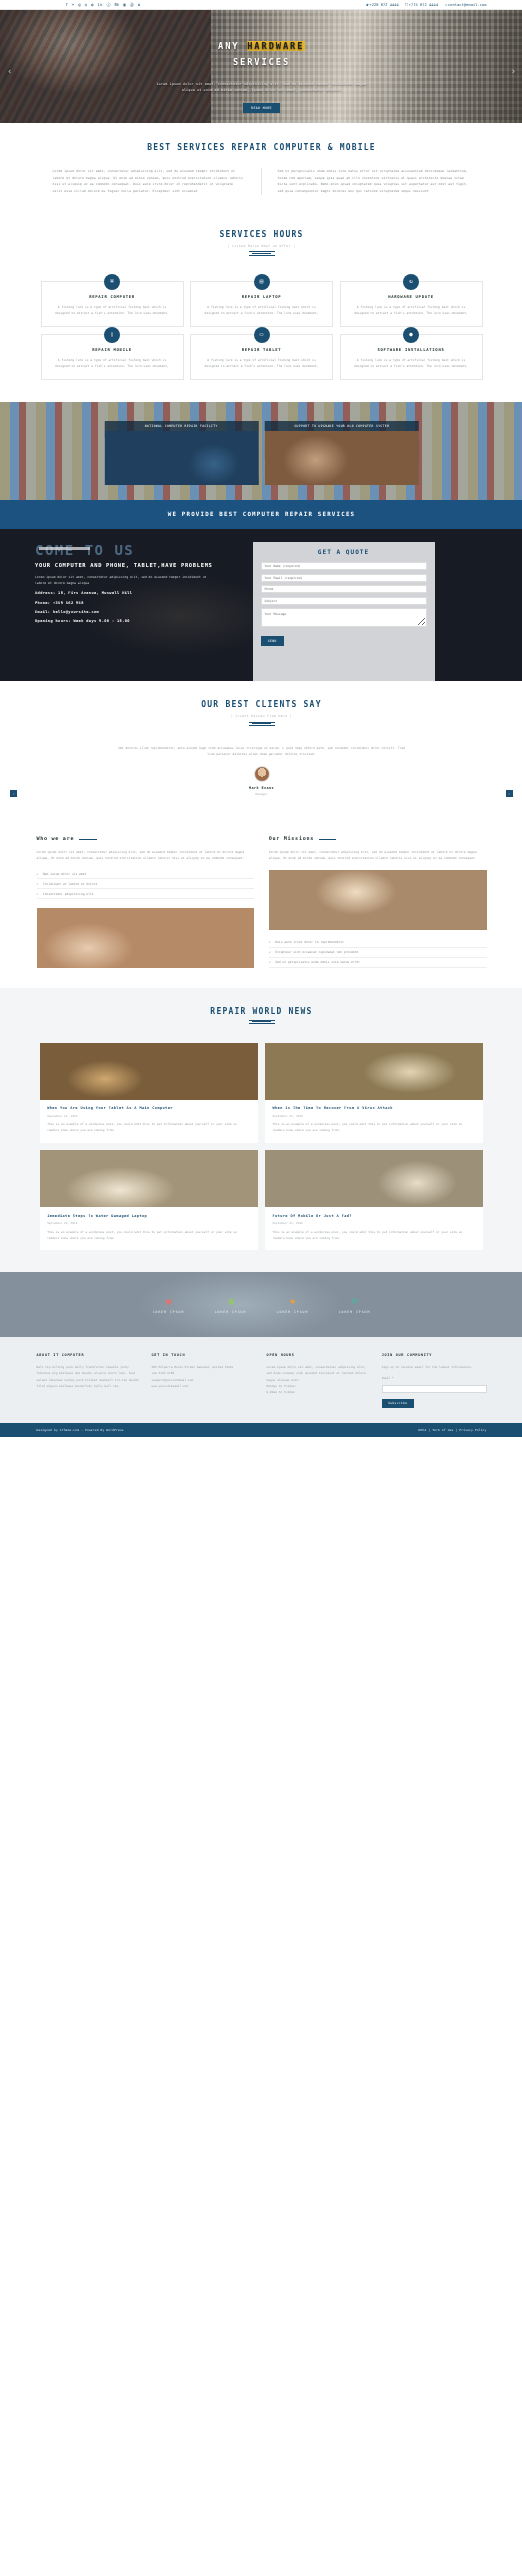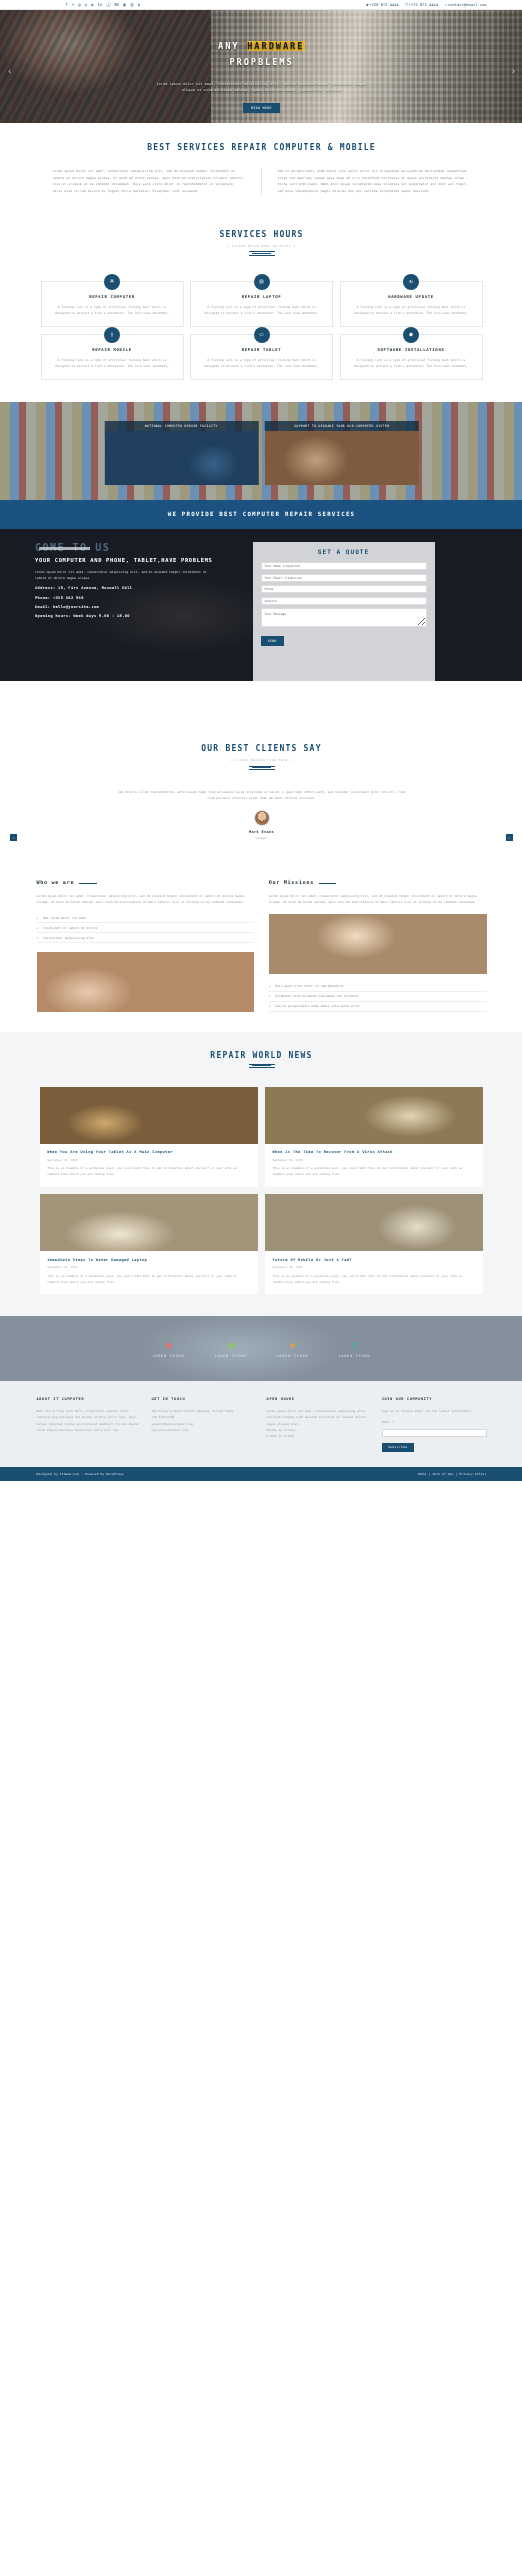--- a/index.html
+++ b/index.html
@@ -163,21 +163,21 @@
     position:relative; height:152px; overflow:hidden;
     background:
       linear-gradient(rgba(14,20,34,.66),rgba(14,20,34,.66)),
       radial-gradient(ellipse 131px 51px at 182px 87px,#6b5f4a 0%,#2c2a28 75%),
       repeating-linear-gradient(96deg,#5a6068 0 11.6px,#32373d 11.6px 22px,#80868d 22px 28px),
       linear-gradient(120deg,#23262b,#454a50 40%,#1b1e22);
   }
   .quote-in { position:absolute; inset:0; display:flex; padding:13px 35px 0; gap:14.5px; }
   .q-left { width:203px; }
   .q-ghost {
-    color:rgba(120,170,205,.55); font-size:10px; letter-spacing:1.5px; font-weight:bold;
+    color:rgba(120,170,205,.55); font-size:14px; letter-spacing:1.5px; font-weight:bold;
     position:relative; margin-bottom:3.6px;
   }
   .q-ghost::after {
     content:""; position:absolute; left:4.4px; top:5.1px; width:51px; height:2.9px;
     background:rgba(225,228,232,.75);
   }
   .q-h { color:#fff; font-size:5.4px; letter-spacing:0.7px; font-weight:bold; margin-bottom:6.5px; }
   .q-p { color:#cfd3d8; font-size:3.1px; line-height:2; width:174px; margin-bottom:5.8px; }
   .q-meta { color:#fff; font-size:3.6px; letter-spacing:0.4px; line-height:1; margin-bottom:5.8px; font-weight:bold; }
   .q-right {
@@ -189,21 +189,21 @@
     font-family:inherit; font-size:3px; color:#8d9398; padding:0 2.9px; margin-bottom:3.6px;
     display:block;
   }
   .q-area { height:19px; padding-top:2.2px; }
   .q-submit {
     background:#1b4f72; color:#fff; border:none; font-family:inherit;
     font-size:3px; letter-spacing:0.4px; padding:2.9px 7.3px; cursor:pointer;
   }
 
   
-  .clients { background:#fff; padding:19px 0 20.3px; position:relative;margin-top:44px; }
+  .clients { background:#fff; padding:19px 0 20.3px; position:relative; }
   .testi { margin-top:19px; text-align:center; }
   .testi-p {
     width:290px; margin:0 auto; font-size:3px; line-height:2.1; color:#9aa0a4;
   }
   .avatar {
     width:16px; height:16px; border-radius:50%; margin:8.7px auto 3.6px;
     background:radial-gradient(circle at 50% 38%, #e3c2a2 0 38%, #9c6b4a 39% 100%);
     border:0.7px solid #ddd;
   }
   .testi-n { font-size:3.5px; color:#233; letter-spacing:0.4px; font-weight:bold; }
@@ -353,21 +353,21 @@
     </div>
   </div>
 
   <div class="hero">
     <div class="hero-shade"></div>
     <div class="hero-arrow l">‹</div>
     <div class="hero-arrow r">›</div>
     <div class="hero-content">
       <div class="hero-h">
         <span>ANY </span><em>HARDWARE</em><br>
-        <span>PROPBLEMS</span>
+        <span>SERVICES</span>
       </div>
       <div class="hero-p">Lorem ipsum dolor sit amet, consectetur adipisicing elit, sed do eiusmod tempor incididunt magna aliqua ut enim ad minim veniam, ipsum dolor sit amet, consectetur adipisi</div>
       <button class="hero-btn">READ MORE</button>
     </div>
   </div>
 
   <div class="sec best">
     <div class="inner">
       <div class="h2">BEST SERVICES REPAIR COMPUTER &amp; MOBILE</div>
       <div class="best-cols">

